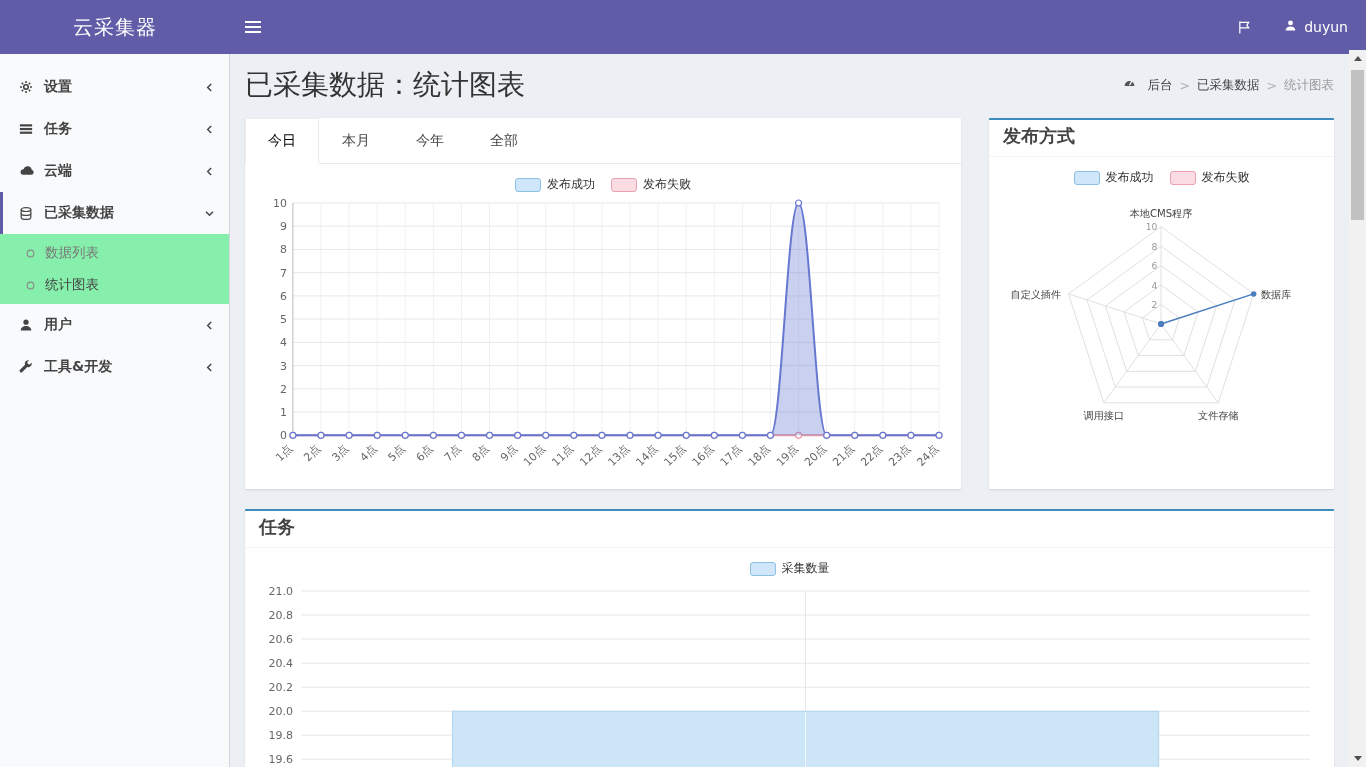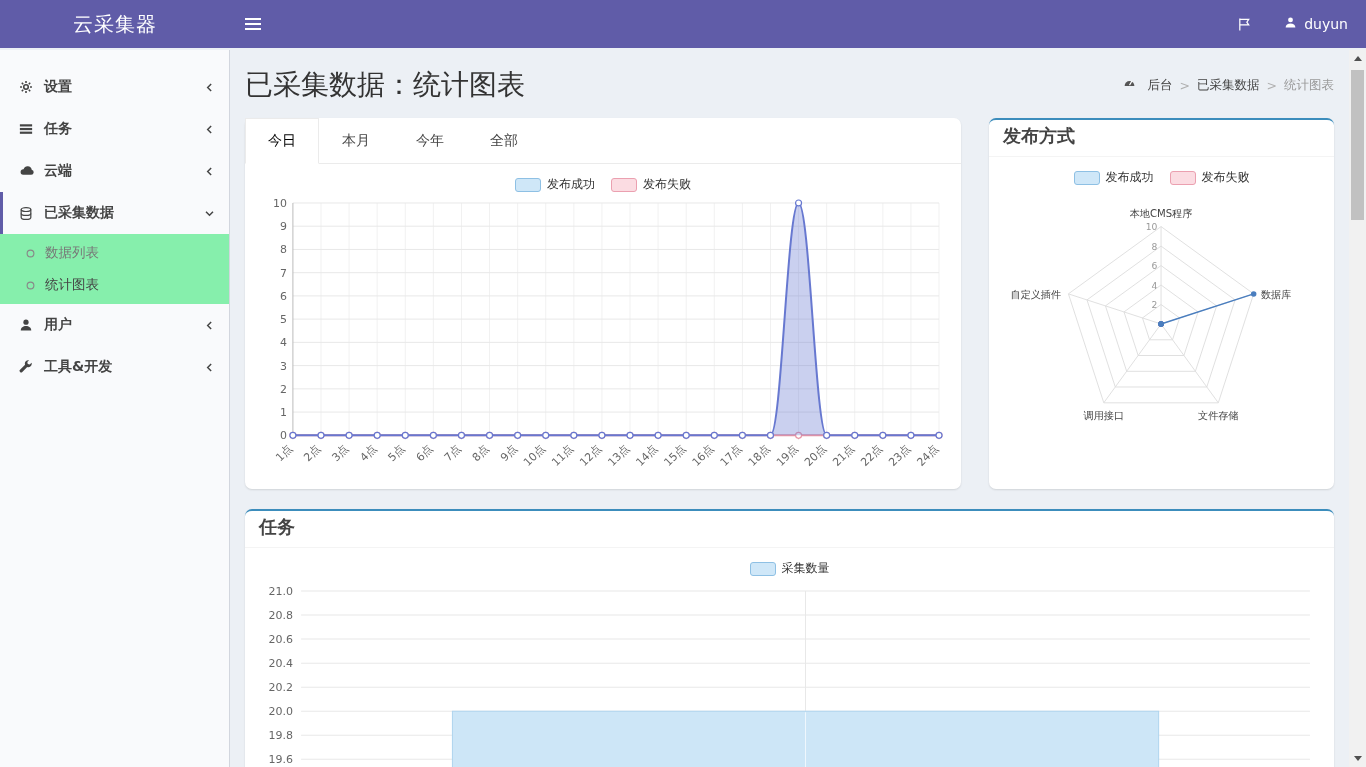--- a/index.html
+++ b/index.html
@@ -1,20 +1,20 @@
 <!DOCTYPE html>
 <html><head>
 <meta charset="utf-8">
 <style>
   *{margin:0;padding:0;box-sizing:border-box}
   html,body{width:1366px;height:767px;overflow:hidden}
   body{background:#ecf0f5;font-family:"DejaVu Sans","Liberation Sans",sans-serif;font-size:14px;color:#333;position:relative}
 
   
-  .navbar{position:fixed;top:0;left:0;width:1366px;height:48px;background:#605ca8;display:flex;align-items:stretch;z-index:30}
+  .navbar{position:fixed;top:0;left:0;width:1366px;height:54px;background:#605ca8;display:flex;align-items:stretch;z-index:30}
   .brand{width:230px;display:flex;align-items:center;justify-content:center;color:#fff;font-size:20px;letter-spacing:1px;cursor:pointer}
   .hamburger{width:46px;display:flex;flex-direction:column;align-items:center;justify-content:center;gap:3px;background:transparent;border:none;cursor:pointer}
   .hamburger span{display:block;width:16px;height:2px;background:#fff}
   .nav-right{margin-left:auto;display:flex;align-items:center}
   .nav-icon-btn{padding:0 14px;height:50px;display:flex;align-items:center;cursor:pointer}
   .user-menu{display:flex;align-items:flex-end;gap:7px;color:#fff;font-size:14px;padding:0 18px;cursor:pointer}
 
   
   .sidebar{position:fixed;top:50px;bottom:0;left:0;width:230px;background:#f9fafc;border-right:1px solid #d2d6de;z-index:20}
   .menu{list-style:none;padding-top:16px}
@@ -29,21 +29,21 @@
   
   .content{margin:50px 17px 0 230px;padding:12px 15px 0}
   .content-header{display:flex;align-items:center;justify-content:space-between;margin:4px 0 14px}
   .page-title{font-size:28px;font-weight:400;color:#333}
   .breadcrumb{display:flex;align-items:center;gap:7px;font-size:12.5px;color:#444}
   .bc-item{display:flex;align-items:flex-start;gap:12px;cursor:pointer}
   .bc-item.active{color:#999;cursor:default}
   .bc-sep{color:#b0b0b0}
 
   .row1{display:flex;gap:28px;align-items:stretch}
-  .card{background:#fff;border-radius:7px;box-shadow:0 1px 2px rgba(0,0,0,.12)}
+  .card{background:#fff;border-radius:1px;box-shadow:0 1px 2px rgba(0,0,0,.12)}
   .tabs-card{flex:1;min-width:0}
   .radar-card{width:345px;flex:none;border-top:2px solid #3c8dbc}
   .task-card{margin-top:20px;border-top:2px solid #3c8dbc;overflow:hidden}
 
   .tabs{display:flex;border-bottom:1px solid #ebebeb}
   .tab{padding:13px 22px;font-size:14px;color:#444;cursor:pointer;border:1px solid transparent;margin-bottom:-1px}
   .tab.active{border-color:#ebebeb;border-bottom-color:#fff;color:#000;background:#fff}
 
   .card-header{padding:4px 14px 8px;font-size:18px;color:#444;border-bottom:1px solid #f4f4f4}
   .card-body{padding:0 14px 10px}

